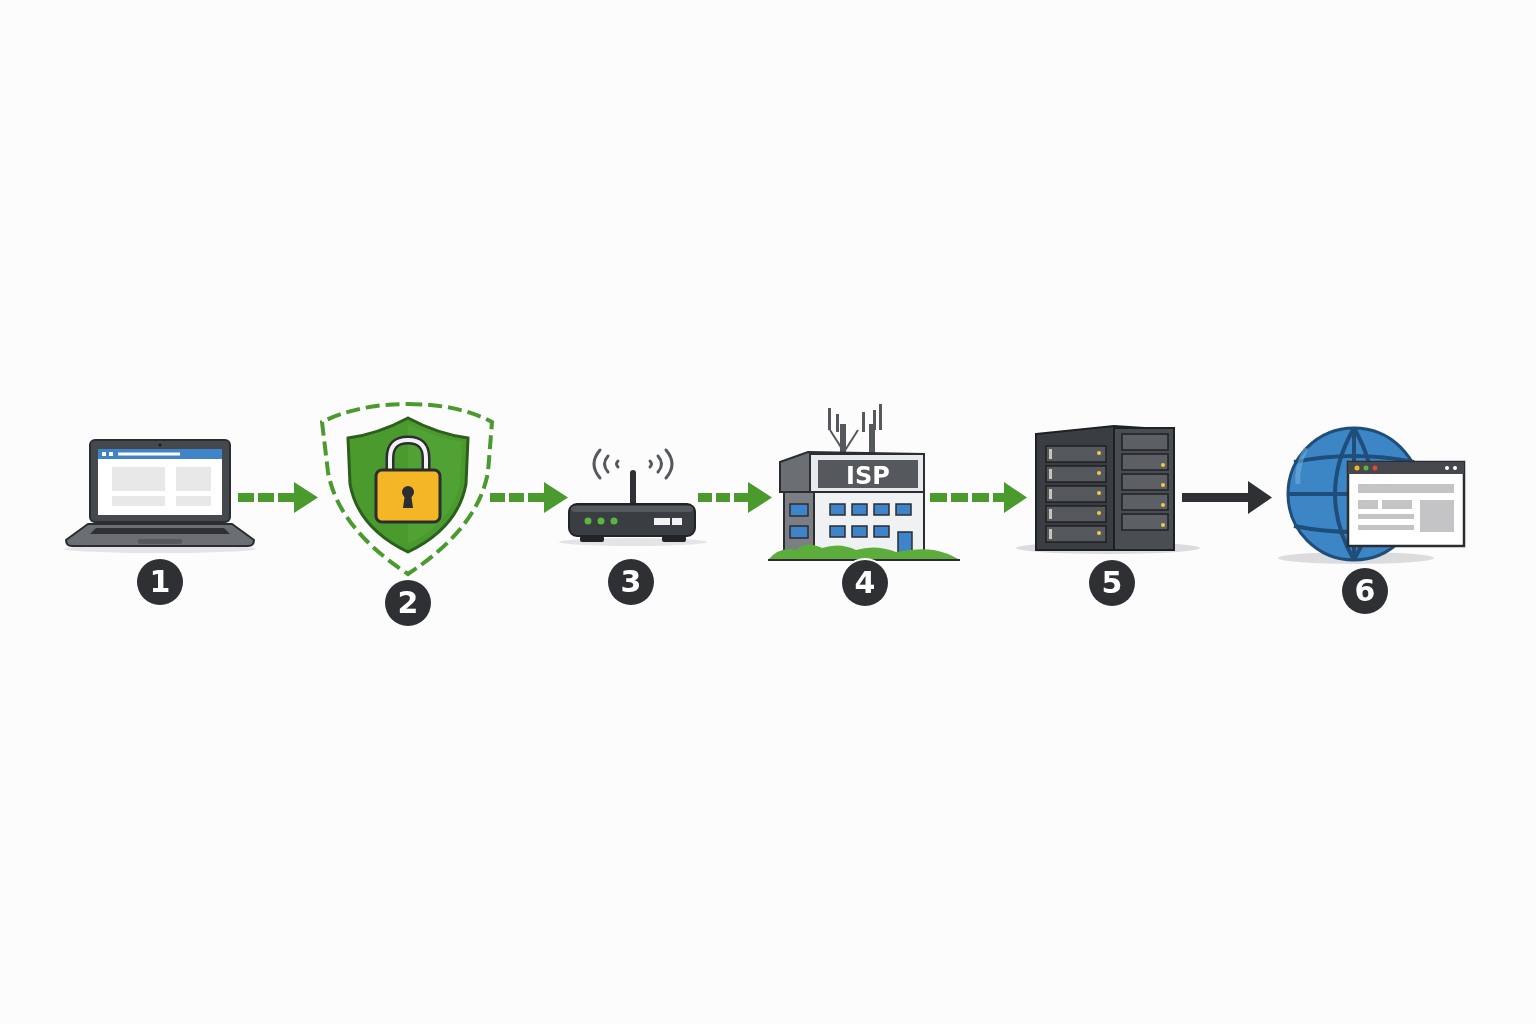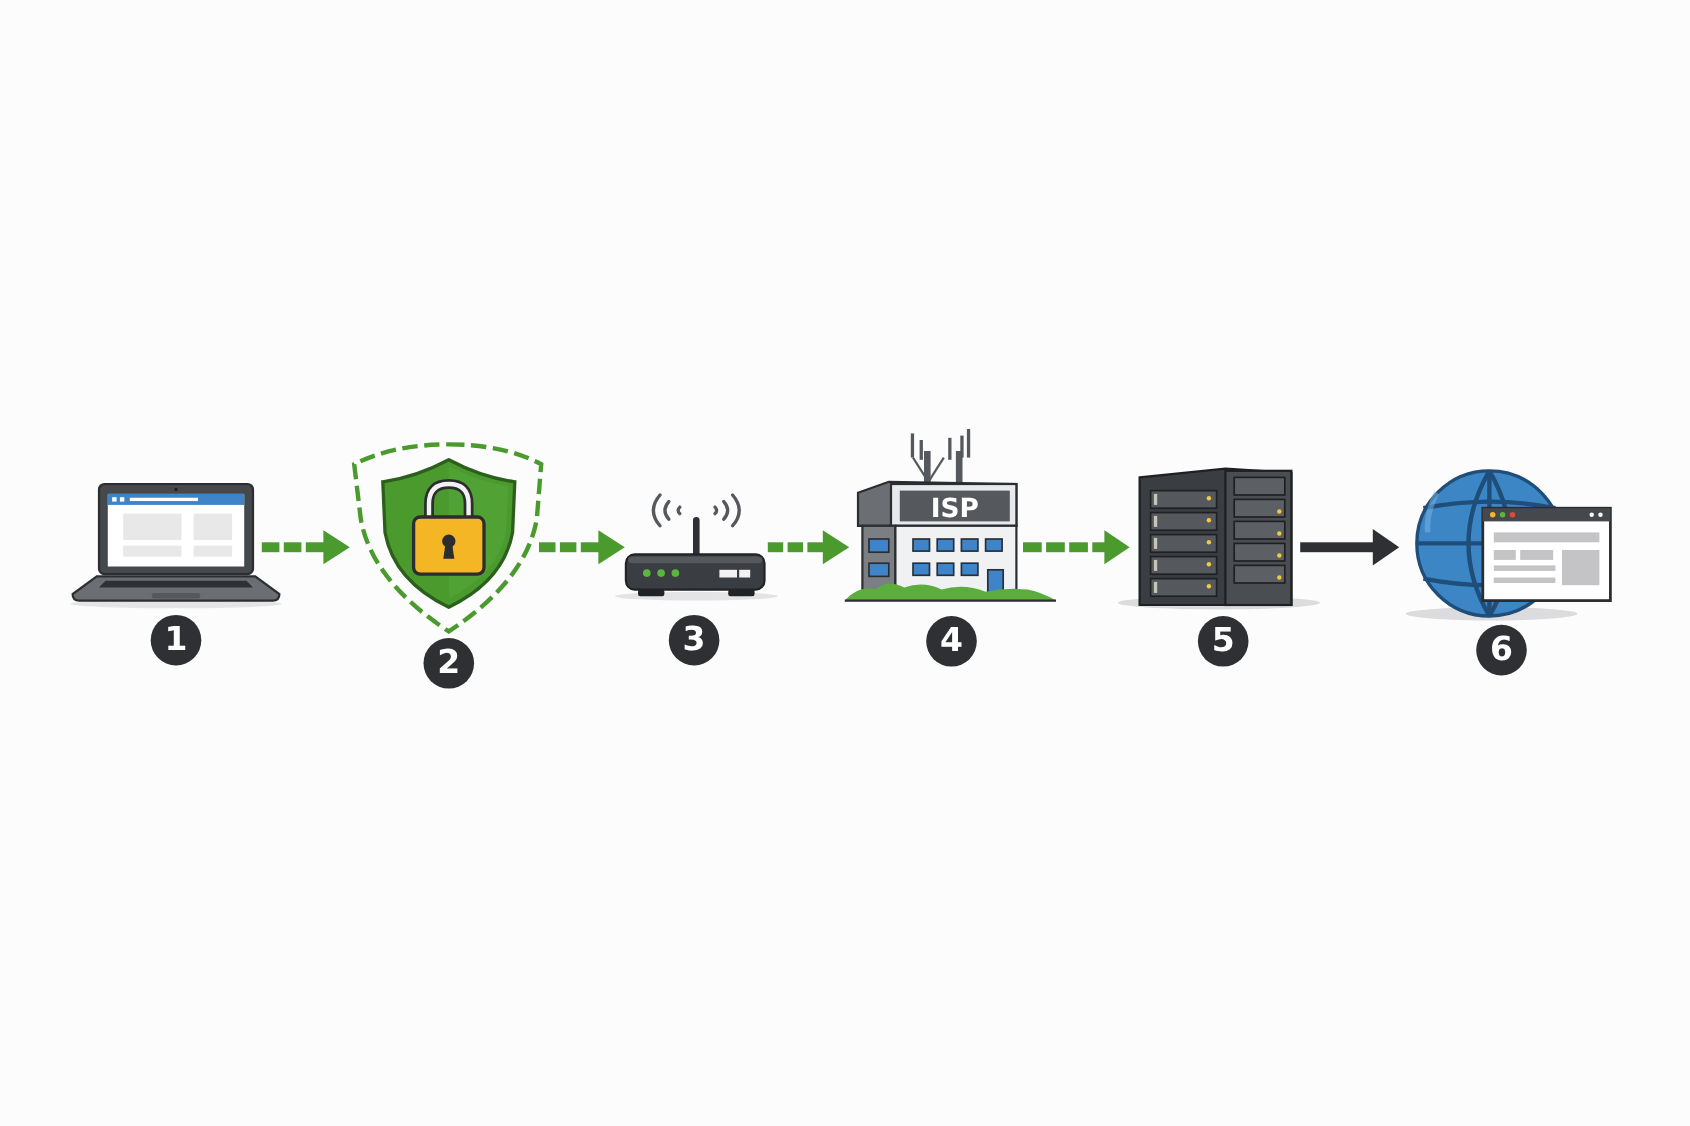--- a/index.html
+++ b/index.html
@@ -108,21 +108,21 @@
 
 <div class="arrow" style="left:698px;top:482px;">
   <svg width="76" height="32" viewBox="0 0 76 32">
     <rect x="0" y="11" width="14" height="9" fill="#4a9a2e"></rect>
     <rect x="18" y="11" width="14" height="9" fill="#4a9a2e"></rect>
     <rect x="36" y="11" width="16" height="9" fill="#4a9a2e"></rect>
     <path d="M50 0 L74 15.5 L50 31 Z" fill="#4a9a2e"></path>
   </svg>
 </div>
 
-<div class="node" style="left:766px;top:386px;width:196px;height:162px;">
+<div class="node" style="left:766px;top:400px;width:196px;height:162px;">
   <svg width="196" height="162" viewBox="0 0 196 162">
 
     <line x1="78" y1="52" x2="64" y2="30" stroke="#55585d" stroke-width="2"></line>
     <line x1="78" y1="52" x2="92" y2="30" stroke="#55585d" stroke-width="2"></line>
     <rect x="74" y="24" width="6" height="30" fill="#55585d"></rect>
     <rect x="62" y="8" width="3" height="22" fill="#55585d"></rect>
     <rect x="70" y="14" width="3" height="18" fill="#55585d"></rect>
     <rect x="103" y="24" width="6" height="30" fill="#55585d"></rect>
     <rect x="96" y="12" width="3" height="20" fill="#55585d"></rect>
     <rect x="113" y="4" width="3" height="26" fill="#55585d"></rect>

